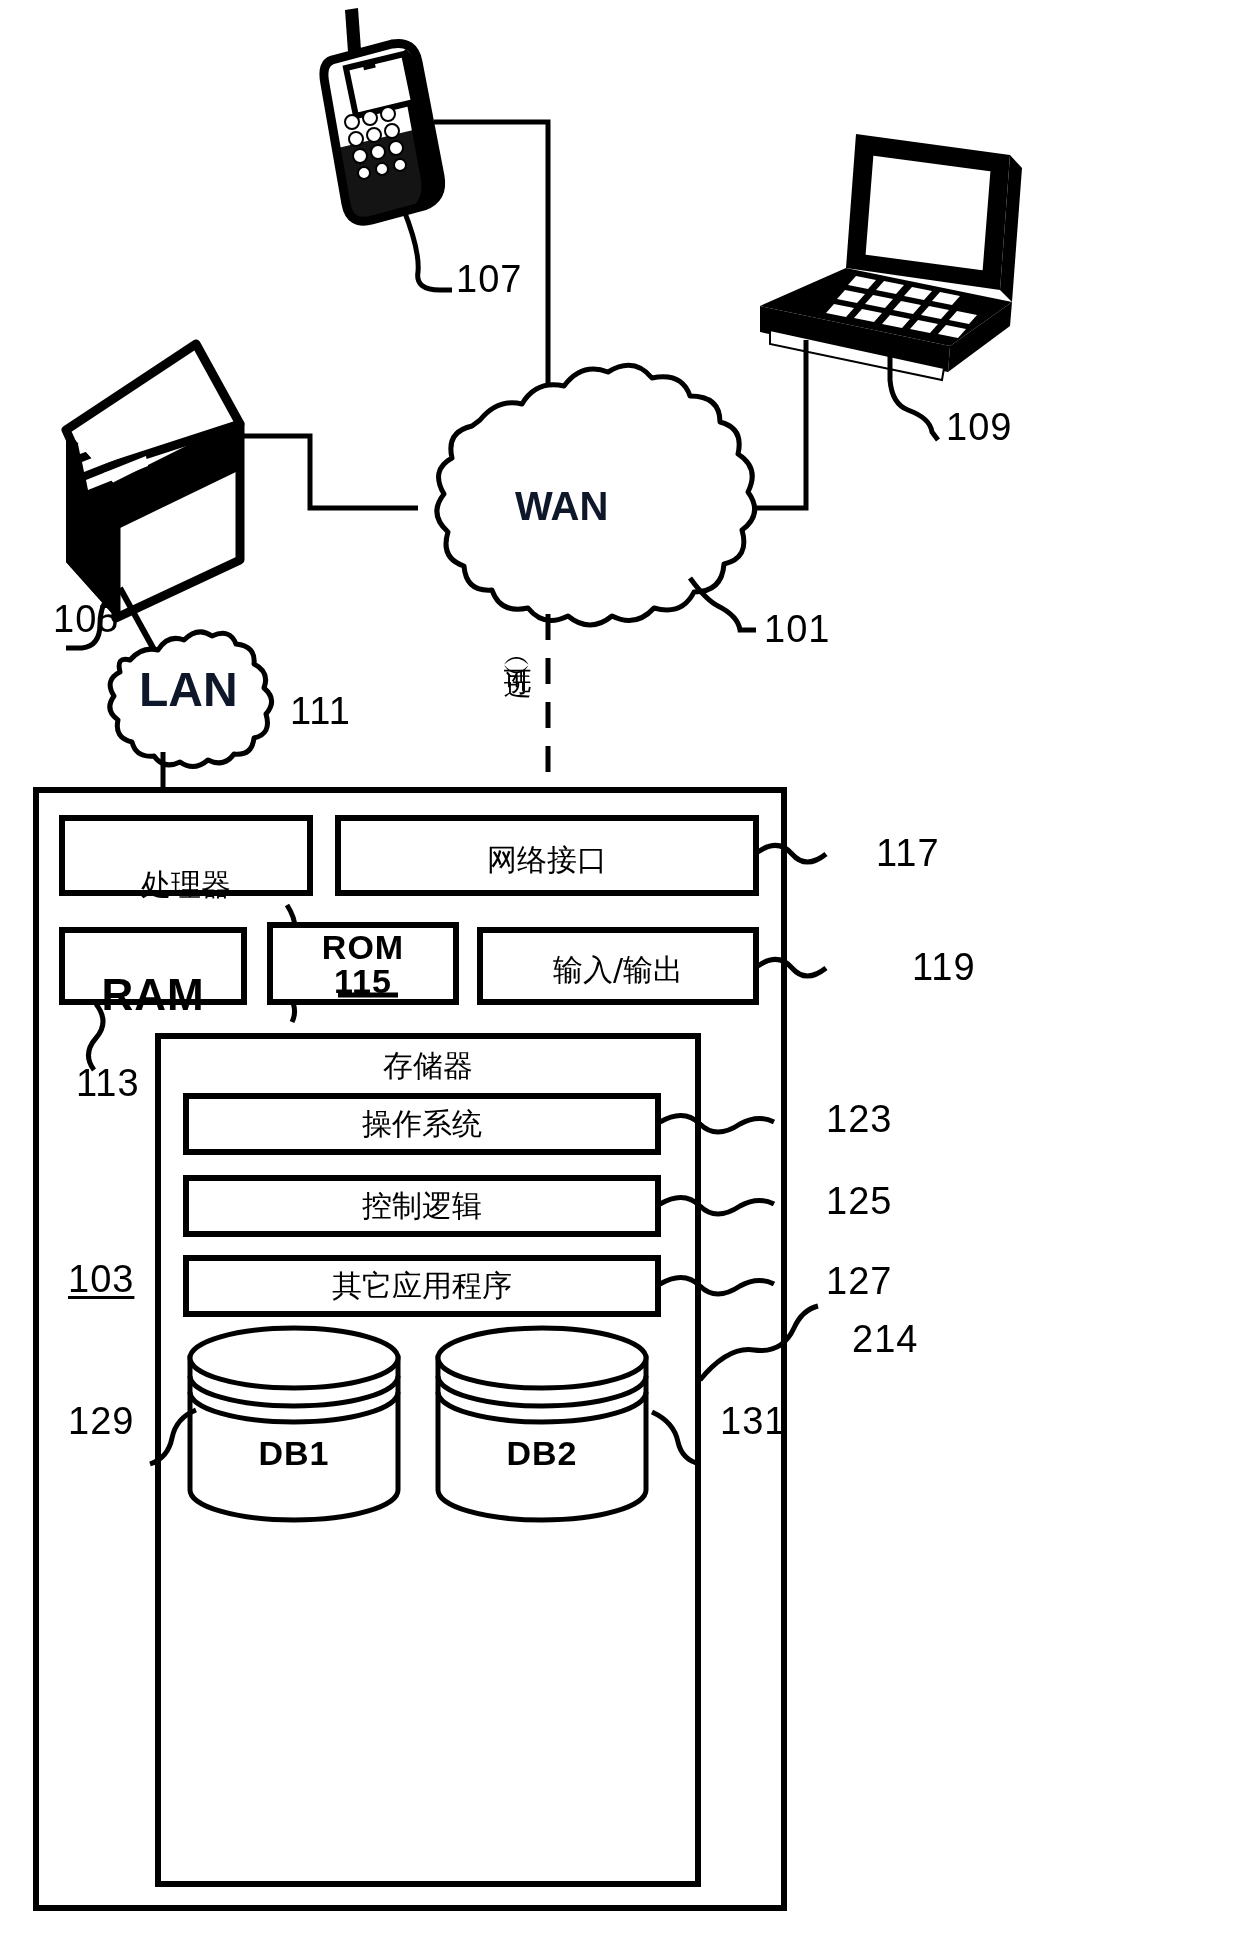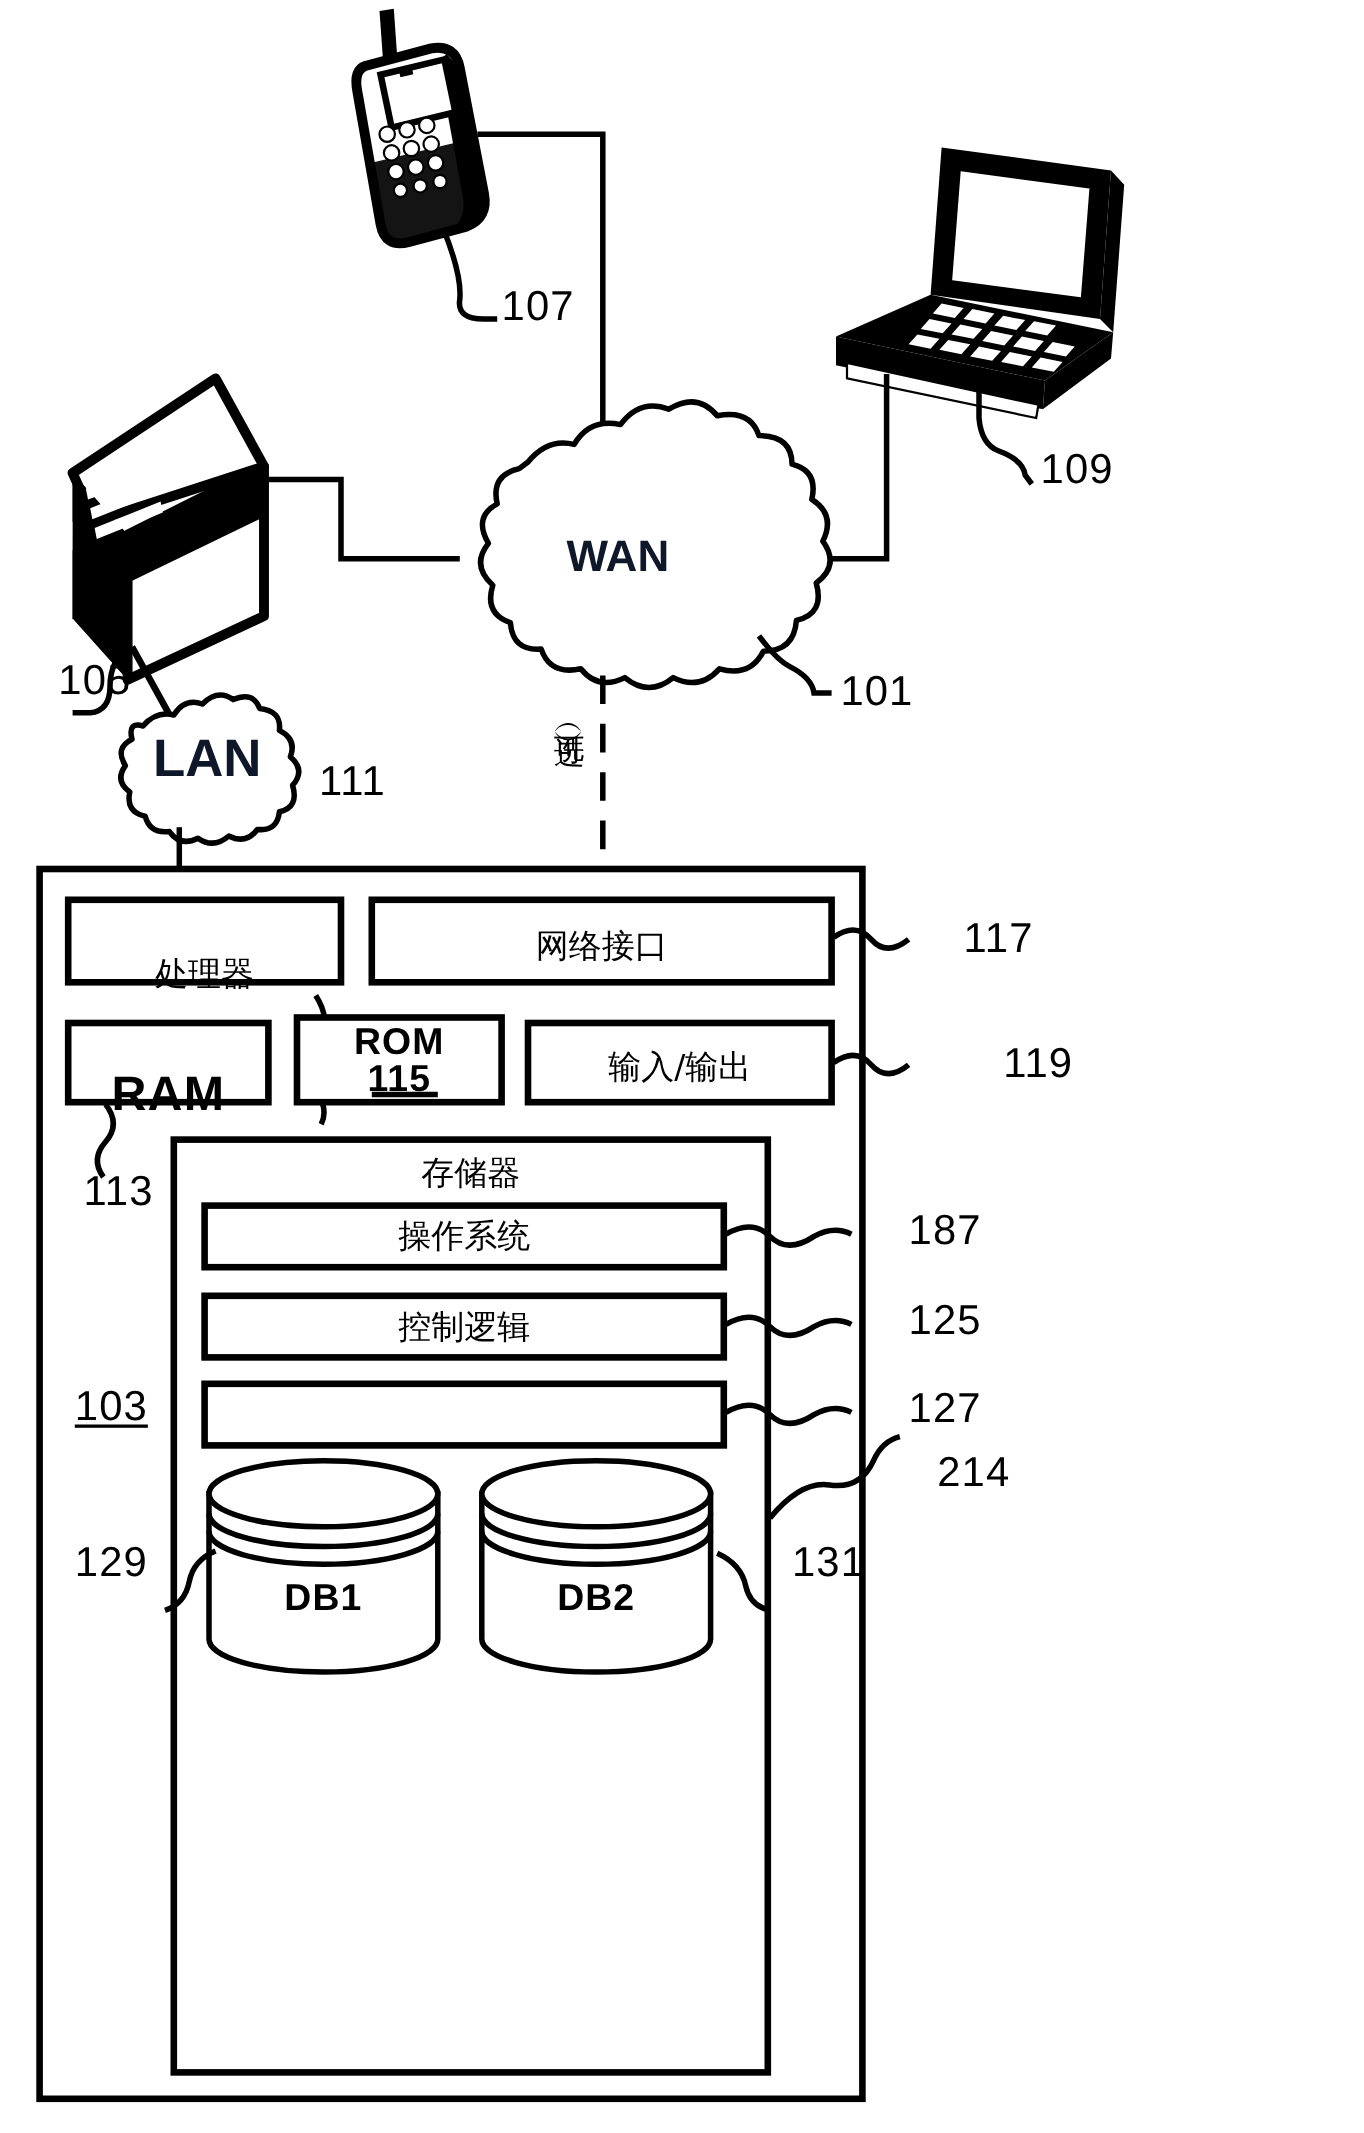--- a/index.html
+++ b/index.html
@@ -262,21 +262,21 @@
   <div class="num" style="left:764px;top:608px;">101</div>
 
   <div class="num" style="left:290px;top:690px;">111</div>
 
   <div class="num" style="left:876px;top:832px;">117</div>
 
   <div class="num" style="left:876px;top:946px;margin-left:36px;">119</div>
 
   <div class="num" style="left:76px;top:1062px;">113</div>
 
-  <div class="num" style="left:826px;top:1098px;">187</div>
+  <div class="num" style="left:826px;top:1098px;">123</div>
 
   <div class="num" style="left:826px;top:1180px;">125</div>
 
   <div class="num" style="left:826px;top:1260px;">127</div>
 
   <div class="num" style="left:852px;top:1318px;">214</div>
 
   <div class="num underline" style="left:68px;top:1258px;">103</div>
 
   <div class="num" style="left:68px;top:1400px;">129</div>
@@ -300,18 +300,19 @@
   <div class="boxlabel latin" style="left:270px;top:962px;width:186px;font-size:34px;">115</div>
 
   <div class="boxlabel" style="left:480px;top:950px;width:276px;">输入/输出</div>
 
   <div class="boxlabel" style="left:158px;top:1046px;width:540px;">存储器</div>
 
   <div class="boxlabel" style="left:186px;top:1104px;width:472px;">操作系统</div>
 
   <div class="boxlabel" style="left:186px;top:1186px;width:472px;">控制逻辑</div>
 
+  <div class="boxlabel" style="left:186px;top:1266px;width:472px;">其它应用程序</div>
 
   <div class="boxlabel latin" style="left:190px;top:1434px;width:208px;font-size:34px;">DB1</div>
 
   <div class="boxlabel latin" style="left:438px;top:1434px;width:208px;font-size:34px;">DB2</div>
 
 </div>
 
 </body></html>

